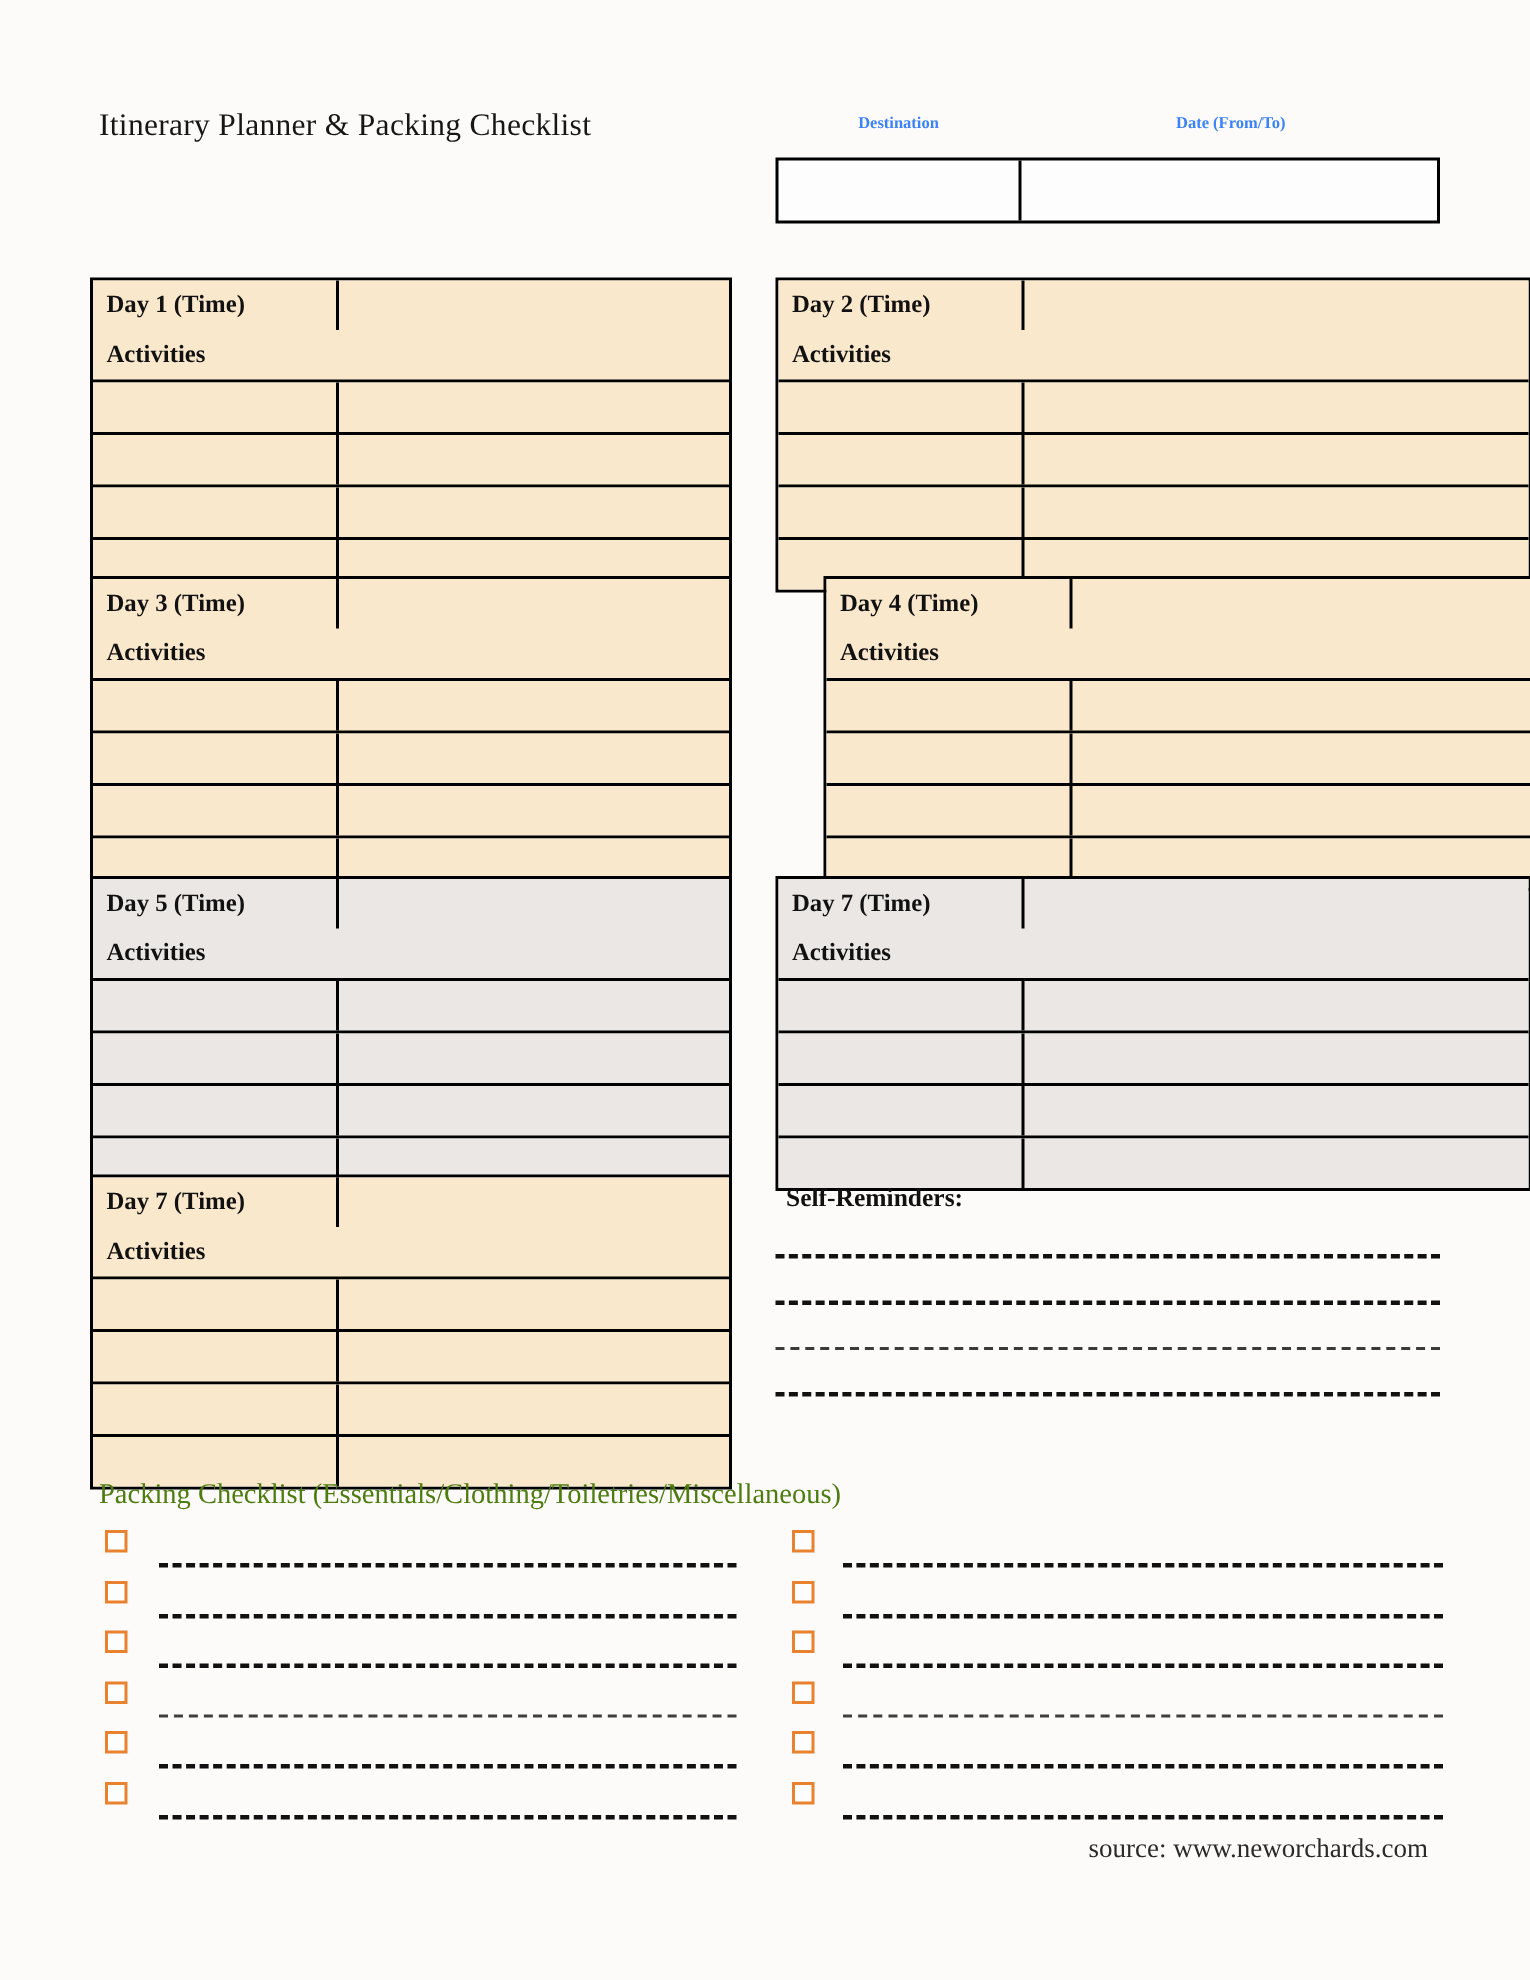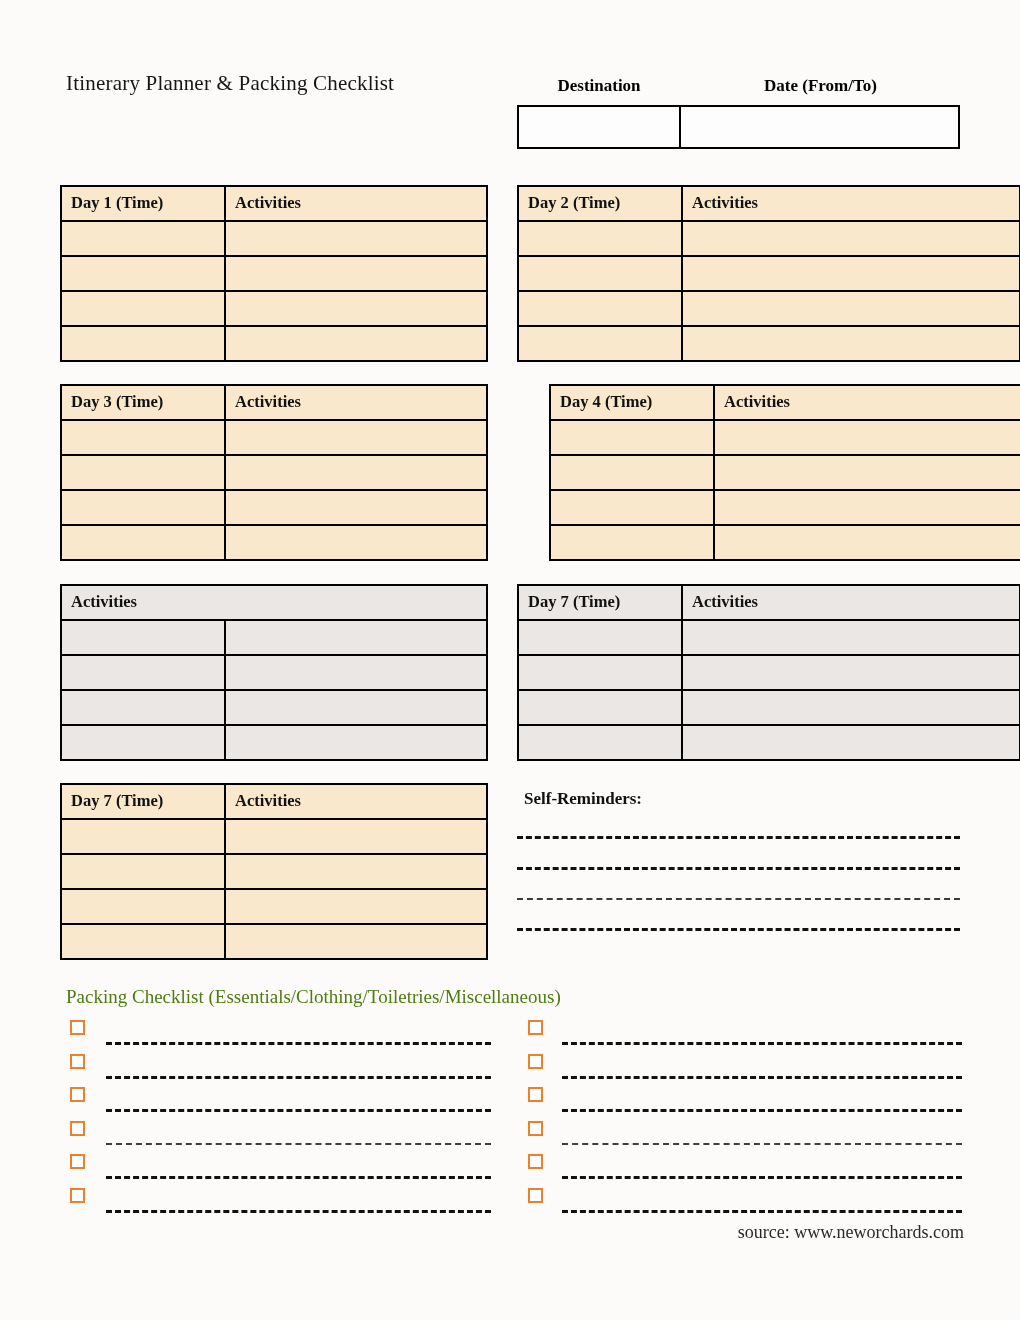--- a/index.html
+++ b/index.html
@@ -36,24 +36,24 @@
   }
 
   .header-labels {
     position: absolute;
     left: 517px;
     top: 76px;
     width: 443px;
     display: flex;
   }
   .header-labels .lbl {
-    font-size: 17px;
+    font-size: 11px;
     font-weight: bold;
     text-align: center;
-    color: #000000;
+    color: #3b82f6;
   }
   .header-labels .lbl.dest { width: 164px; }
   .header-labels .lbl.date { width: 279px; }
 
   .header-boxes {
     position: absolute;
     left: 517px;
     top: 105px;
     width: 443px;
     height: 44px;
@@ -75,20 +75,21 @@
     border: 2px solid #000;
     box-sizing: border-box;
   }
   .day-table.left  { left: 60px;  width: 428px; }
   .day-table.right { left: 517px; width: 504px; }
 
   .day-table .row {
     display: flex;
     border-bottom: 2px solid #000;
     box-sizing: border-box;
+    flex-direction: column;
   }
   .day-table .row:last-child { border-bottom: none; }
 
   .day-table .c1 {
     box-sizing: border-box;
     border-right: 2px solid #000;
   }
   .day-table.left  .c1 { width: 164px; }
   .day-table.right .c1 { width: 164px; }
   .day-table .c2 { flex: 1; box-sizing: border-box; }
@@ -167,21 +168,21 @@
     right: 0;
     top: 27px;
     height: 0;
     border-top: 3px dashed #111;
   }
   .check-col.colB .check-line { left: 38px; }
   .check-line.thin { border-top: 2px dashed #3f3f3f; }
 
   .source {
     position: absolute;
-    right: 56px;
+    right: 68px;
     top: 1222px;
     font-size: 18px;
     color: #2a2a2a;
   }
 </style>
 </head>
 <body>
 
 <div class="page">
 
@@ -280,20 +281,21 @@
         <div class="c1"></div>
         <div class="c2"></div>
       </div>
       <div class="row body-row">
         <div class="c1"></div>
         <div class="c2"></div>
       </div>
     </div>
   <div class="day-table left gray" style="top:584px;">
       <div class="row head">
+        <div class="c1">Day 5 (Time)</div>
         <div class="c2">Activities</div>
       </div>
       <div class="row body-row">
         <div class="c1"></div>
         <div class="c2"></div>
       </div>
       <div class="row body-row">
         <div class="c1"></div>
         <div class="c2"></div>
       </div>

